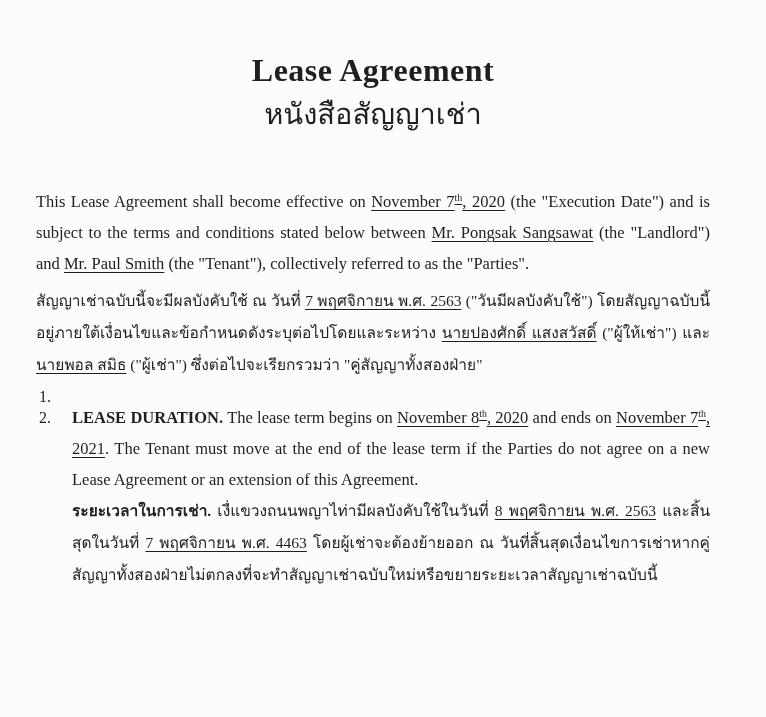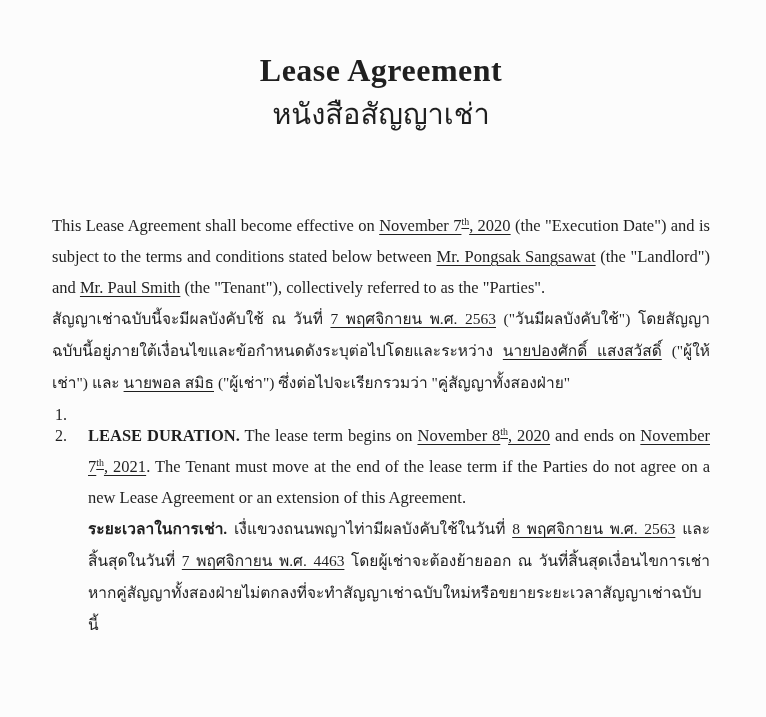--- a/index.html
+++ b/index.html
@@ -9,21 +9,21 @@
   }
   .doc {
     position: relative;
     width: 766px;
     height: 717px;
     background: #fcfcfc;
     color: #1f1f1f;
     font-family: "Liberation Serif", "DejaVu Serif", serif;
     overflow: hidden;
     box-sizing: border-box;
-    padding: 52px 56px 0 52px;
+    padding: 52px 56px 0 36px;
   }
   .title {
     margin: 0;
     font-size: 32px;
     line-height: 36px;
     font-weight: bold;
     text-align: center;
     letter-spacing: 0.5px;
   }
   .subtitle {
@@ -37,22 +37,22 @@
   .en {
     font-size: 16.5px;
     line-height: 31px;
     text-align: justify;
   }
   .th-p {
     font-size: 15.5px;
     line-height: 32px;
     text-align: justify;
   }
-  .intro-en { margin-top: 74px; }
-  .intro-th { }
+  .intro-en { margin-top: 50px; }
+  .intro-th { margin-top: 6px; }
   .item {
     position: relative;
     padding-left: 36px;
   }
   .item .num {
     position: absolute;
     left: 3px;
     top: 0;
     font-size: 16px;
     line-height: 31px;

